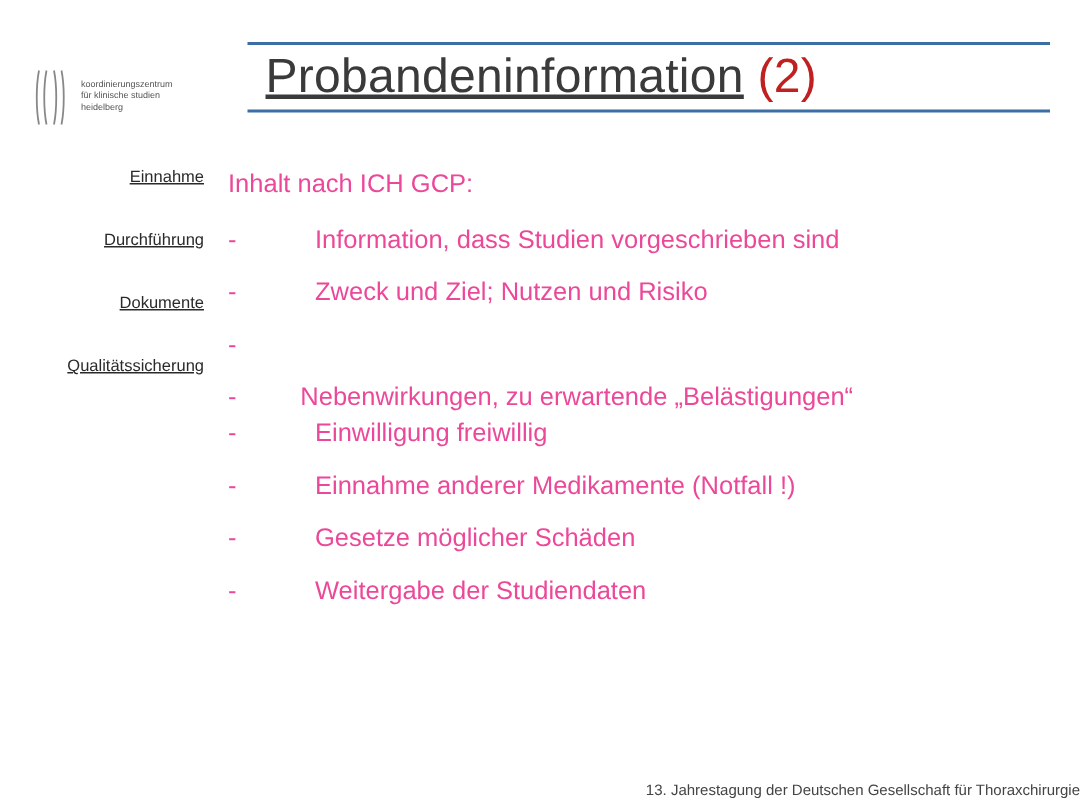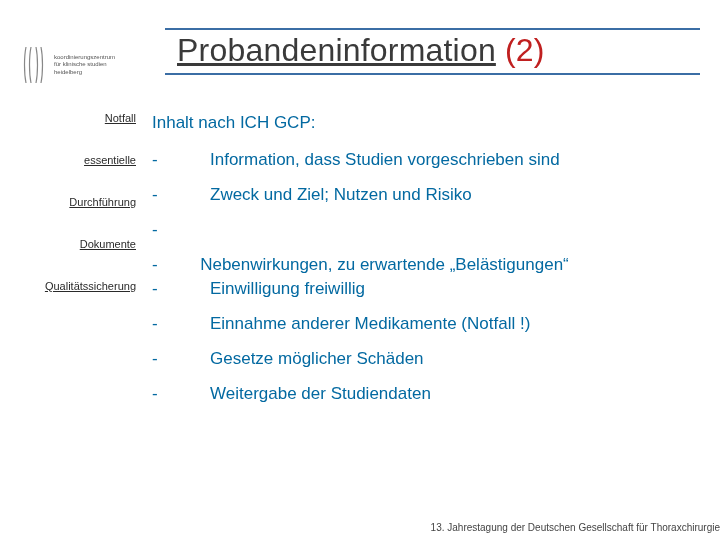--- a/index.html
+++ b/index.html
@@ -80,21 +80,21 @@
     text-decoration: underline;
     margin: 0 12px 30px 0;
     cursor: pointer;
   }
   .content {
     position: absolute;
     left: 152px;
     top: 112px;
     width: 548px;
     font-size: 17px;
-    color: #0369a1;
+    color: #ec4899;
     line-height: 1.35;
   }
   .content .heading {
     margin-bottom: 14px;
   }
   .content .item {
     display: table;
     margin-bottom: 12px;
   }
   .content .item .dash {
@@ -136,22 +136,21 @@
 heidelberg</div>
   </div>
 
   <div class="title-wrap">
     <hr class="title-line">
     <h1 class="title"><span class="black">Probandeninformation</span><span class="red"> (2)</span></h1>
     <hr class="title-line-bottom">
   </div>
 
   <nav class="sidebar">
-    <a>Notfall</a>
-    <a>essentielle</a>
+    <a>Einnahme</a>
     <a>Durchführung</a>
     <a>Dokumente</a>
     <a>Qualitätssicherung</a>
   </nav>
 
   <div class="content">
     <div class="heading">Inhalt nach ICH GCP:</div>
 
     <div class="item">
       <span class="dash">-</span>

